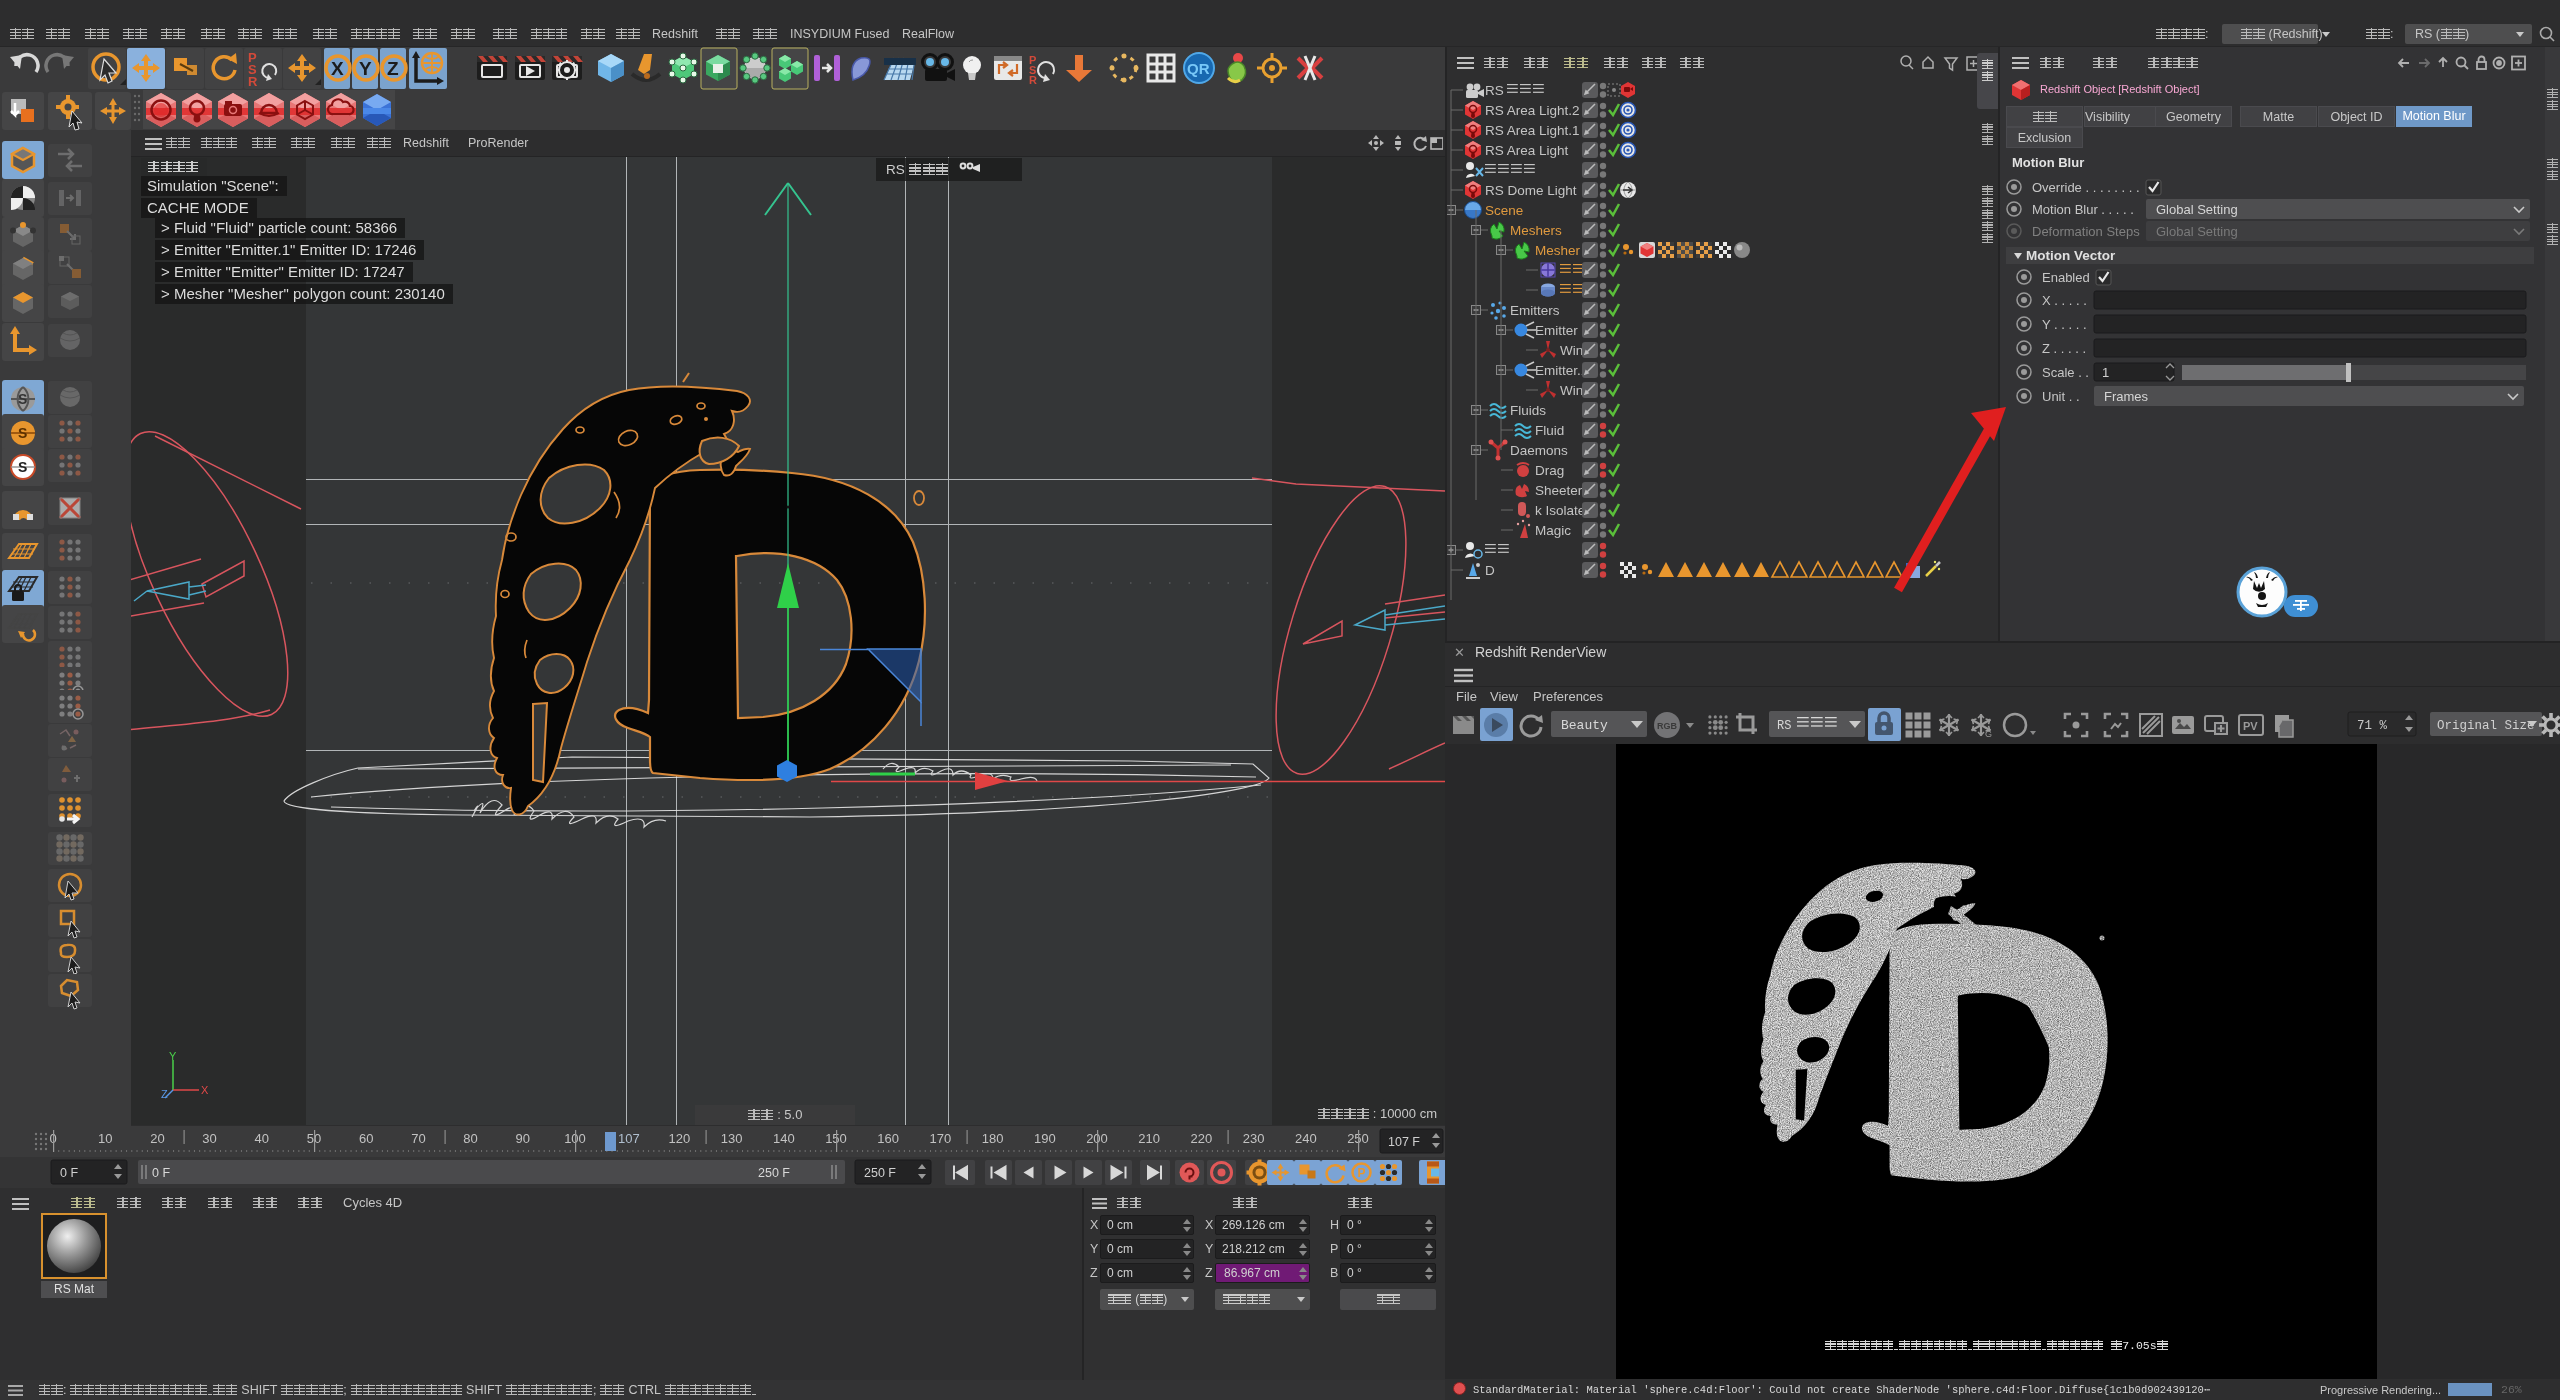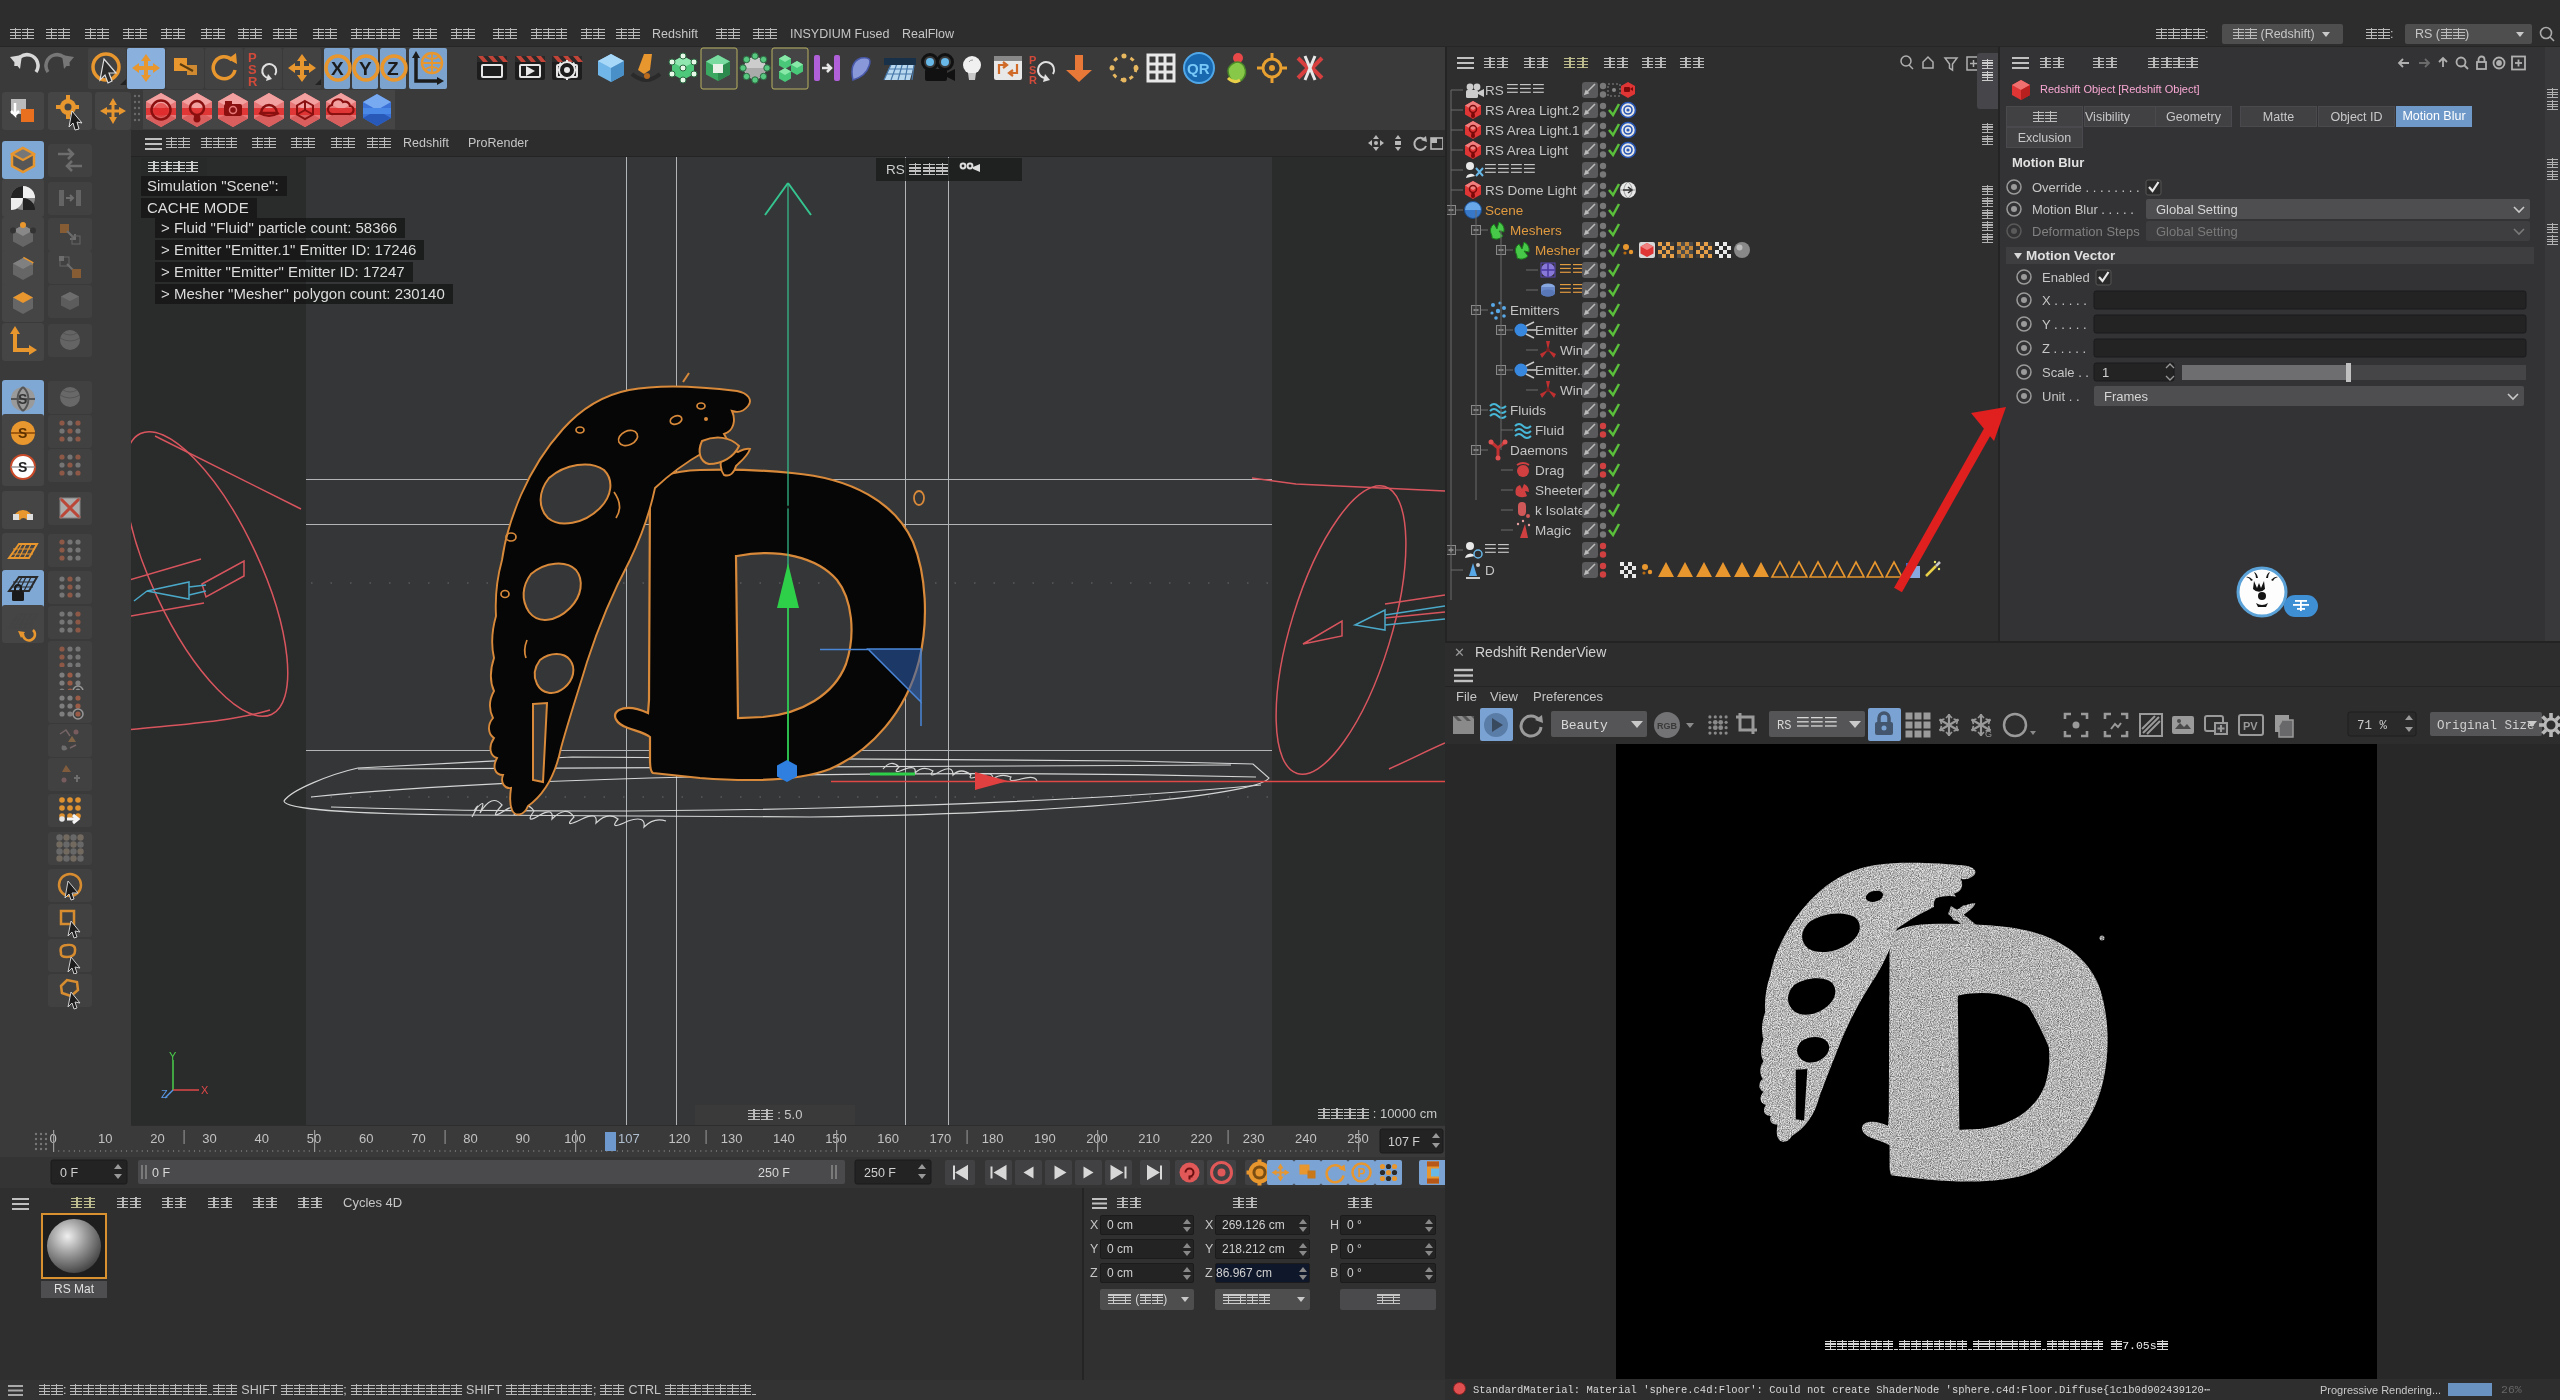--- a/index.html
+++ b/index.html
@@ -57,21 +57,21 @@
  <span style="left:492px"><span class="cj"></span><span class="cj"></span></span>
  <span style="left:530px"><span class="cj"></span><span class="cj"></span><span class="cj"></span></span>
  <span style="left:580px"><span class="cj"></span><span class="cj"></span></span>
  <span style="left:615px"><span class="cj"></span><span class="cj"></span></span>
  <span style="left:652px">Redshift</span>
  <span class="yel" style="left:715px"><span class="cj"></span><span class="cj"></span></span>
  <span class="yel" style="left:752px"><span class="cj"></span><span class="cj"></span></span>
  <span style="left:790px">INSYDIUM Fused</span>
  <span style="left:902px">RealFlow</span>
  <span style="left:2155px"><span class="cj"></span><span class="cj"></span><span class="cj"></span><span class="cj"></span>:</span>
- <span class="drop" style="left:2222px;top:2px;width:121px;height:20px;line-height:20px;padding-left:10px"><span class="cj"></span><span class="cj"></span> (Redshift)</span>
+ <span class="drop" style="left:2222px;top:2px;width:96px;height:20px;line-height:20px;padding-left:18px"><span class="cj"></span><span class="cj"></span> (Redshift)</span>
  <span class="chev" style="left:2322px;top:10px"></span>
  <span style="left:2365px"><span class="cj"></span><span class="cj"></span>:</span>
  <span class="drop" style="left:2405px;top:2px;width:127px;height:20px;line-height:20px;padding-left:10px">RS (<span class="cj"></span><span class="cj"></span>)</span>
  <span class="chev" style="left:2516px;top:10px"></span>
  <svg class="abs" style="left:2538px;top:3px" width="18" height="18">
         <circle cx="8" cy="8" r="5.5" fill="none" stroke="#aaa" stroke-width="1.6"></circle>
         <line x1="12" y1="12" x2="16" y2="16" stroke="#aaa" stroke-width="1.6"></line>
       </svg>
 </div>
 <div class="abs" id="toolbar1">
@@ -2244,21 +2244,21 @@
         <span class="abs" style="left:256px;top:51px;width:96px;height:20px;background:#232324;border:1px solid #1b1b1c;border-radius:2px;color:#d0d0d0;font-size:12px;line-height:19px;padding-left:6px">0 °</span>
         <svg class="abs" style="left:340px;top:54px" width="10" height="15">
           <path d="M1,6 l4,-5 4,5 z M1,9 l4,5 4,-5 z" fill="#888"></path>
         </svg>
         <span class="abs" style="left:6px;top:78px;font-size:12.5px;color:#c6c6c6">Z</span>
         <span class="abs" style="left:16px;top:75px;width:94px;height:20px;background:#232324;border:1px solid #1b1b1c;border-radius:2px;color:#d0d0d0;font-size:12px;line-height:19px;padding-left:6px">0 cm</span>
         <svg class="abs" style="left:98px;top:78px" width="10" height="15">
           <path d="M1,6 l4,-5 4,5 z M1,9 l4,5 4,-5 z" fill="#888"></path>
         </svg>
         <span class="abs" style="left:121px;top:78px;font-size:12.5px;color:#c6c6c6">Z</span>
-        <span class="abs" style="left:131px;top:75px;width:95px;height:20px;background:#0f172a;border:1px solid #1b1b1c;border-radius:2px;color:#d0d0d0;font-size:12px;line-height:19px;padding-left:0">86.967 cm</span>
+        <span class="abs" style="left:131px;top:75px;width:95px;height:20px;background:#701a75;border:1px solid #1b1b1c;border-radius:2px;color:#d0d0d0;font-size:12px;line-height:19px;padding-left:8px">86.967 cm</span>
         <svg class="abs" style="left:214px;top:78px" width="10" height="15">
           <path d="M1,6 l4,-5 4,5 z M1,9 l4,5 4,-5 z" fill="#888"></path>
         </svg>
         <span class="abs" style="left:246px;top:78px;font-size:12.5px;color:#c6c6c6">B</span>
         <span class="abs" style="left:256px;top:75px;width:96px;height:20px;background:#232324;border:1px solid #1b1b1c;border-radius:2px;color:#d0d0d0;font-size:12px;line-height:19px;padding-left:6px">0 °</span>
         <svg class="abs" style="left:340px;top:78px" width="10" height="15">
           <path d="M1,6 l4,-5 4,5 z M1,9 l4,5 4,-5 z" fill="#888"></path>
         </svg>
         <span class="abs drop" style="left:16px;top:101px;width:94px;height:21px;line-height:21px;padding-left:8px"><span class="cj"></span><span class="cj"></span> (<span class="cj"></span><span class="cj"></span>)</span>
         <svg class="abs" style="left:96px;top:108px" width="12" height="10">

